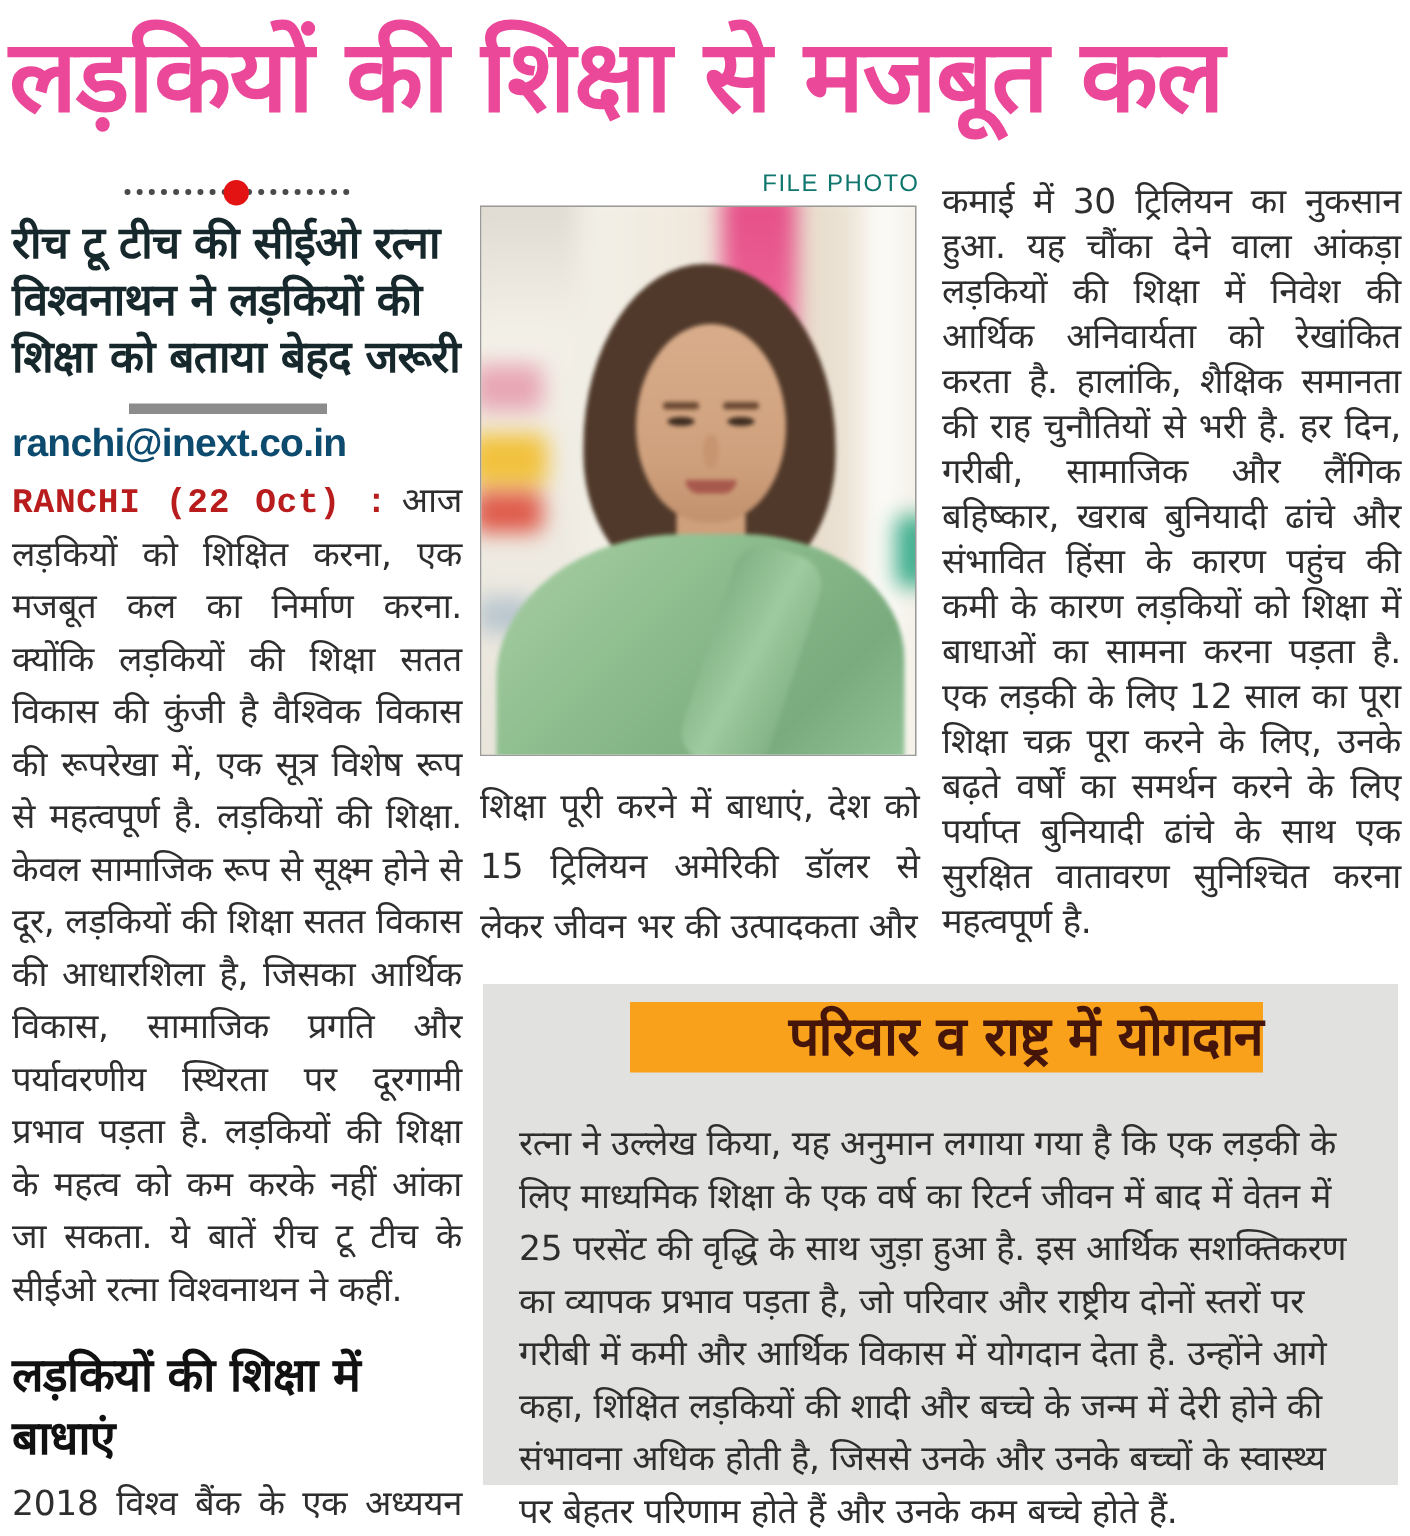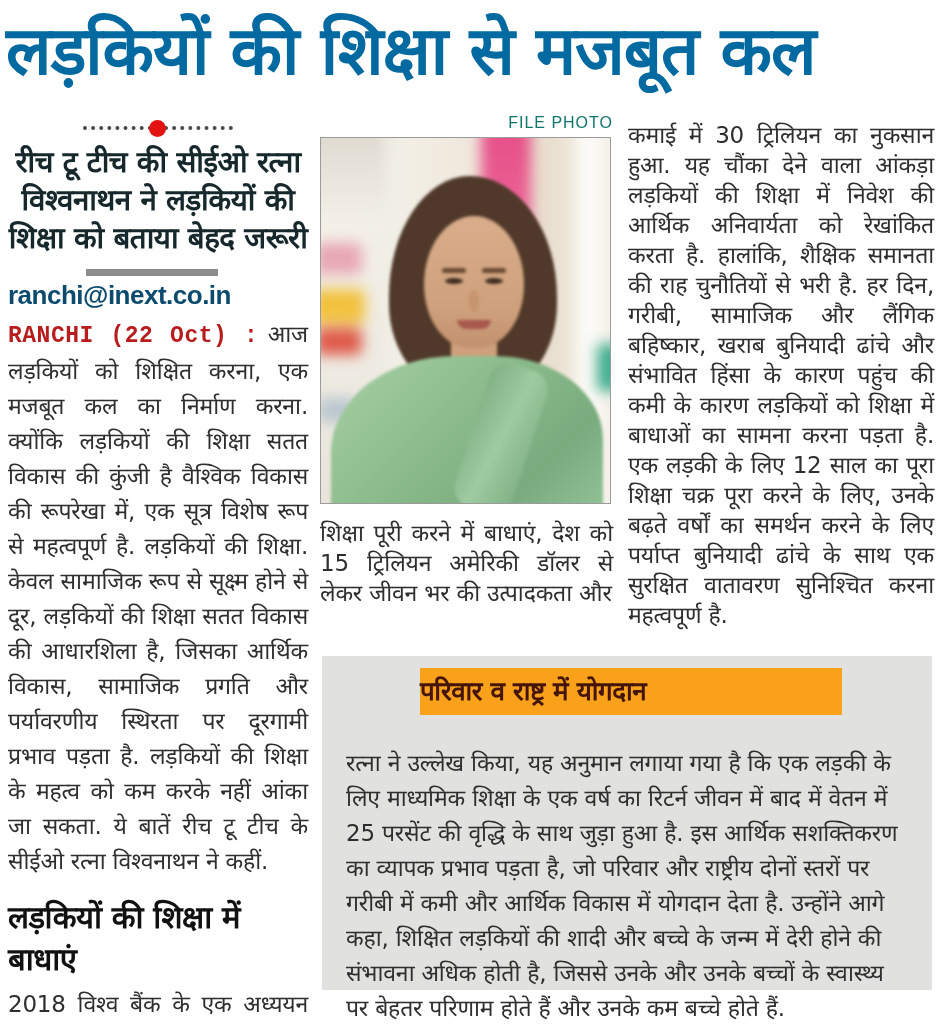--- a/index.html
+++ b/index.html
@@ -15,21 +15,21 @@
     overflow: hidden;
   }
 
   
   .headline {
     position: absolute;
     top: 8px; left: 6px; right: 6px;
     font-size: 67px;
     line-height: 1.3;
     font-weight: 800;
-    color: #0369a1;
+    color: #ec4899;
     letter-spacing: -1px;
     white-space: nowrap;
   }
 
   
   .col-left {
     position: absolute;
     left: 8px; top: 118px;
     width: 300px;
   }
@@ -45,21 +45,20 @@
     width: 17px; height: 17px;
     margin-left: -9px;
     border-radius: 50%;
     background: #e41313;
   }
   .standfirst {
     font-size: 29.5px;
     line-height: 1.28;
     font-weight: 700;
     color: #16282b;
-    text-align: center;
     letter-spacing: -0.5px;
   }
   .byline-rule {
     width: 132px;
     height: 7px;
     background: #8c8c8c;
     margin: 12px 0 4px 78px;
   }
   .email {
     font-family: "Liberation Sans", sans-serif;
@@ -153,21 +152,21 @@
     border-radius: 46% 40% 0 0 / 60% 52% 0 0;
   }
   .sari-fold {
     position: absolute; left: 150px; top: 226px;
     width: 60px; height: 150px;
     background: linear-gradient(100deg,#7fb083 0%,#9ecb9f 50%,#7fb083 100%);
     transform: rotate(18deg);
     border-radius: 20px;
   }
 
-  .col-mid .body-text { margin-top: 14px; line-height: 30px; }
+  .col-mid .body-text { margin-top: 14px; line-height: 40px; }
 
   
   .col-right {
     position: absolute;
     left: 628px; top: 120px;
     width: 306px;
   }
   .col-right .body-text { line-height: 30px; }
 
   
@@ -176,23 +175,23 @@
     left: 322px; top: 656px;
     width: 610px; height: 334px;
     background: #e1e1df;
   }
   .highlight-title {
     position: absolute;
     left: 98px; top: 12px;
     width: 422px; height: 47px;
     background: #f9a11b;
     color: #45150a;
-    font-size: 26px;
+    font-size: 36px;
     font-weight: 800;
-    text-align: left;
+    text-align: right;
     line-height: 47px;
     letter-spacing: -0.5px;
   }
   .highlight-para {
     position: absolute;
     left: 24px; right: 26px; top: 74px;
     font-size: 23px;
     line-height: 35px;
     color: #2e2e2e;
     letter-spacing: -0.2px;

